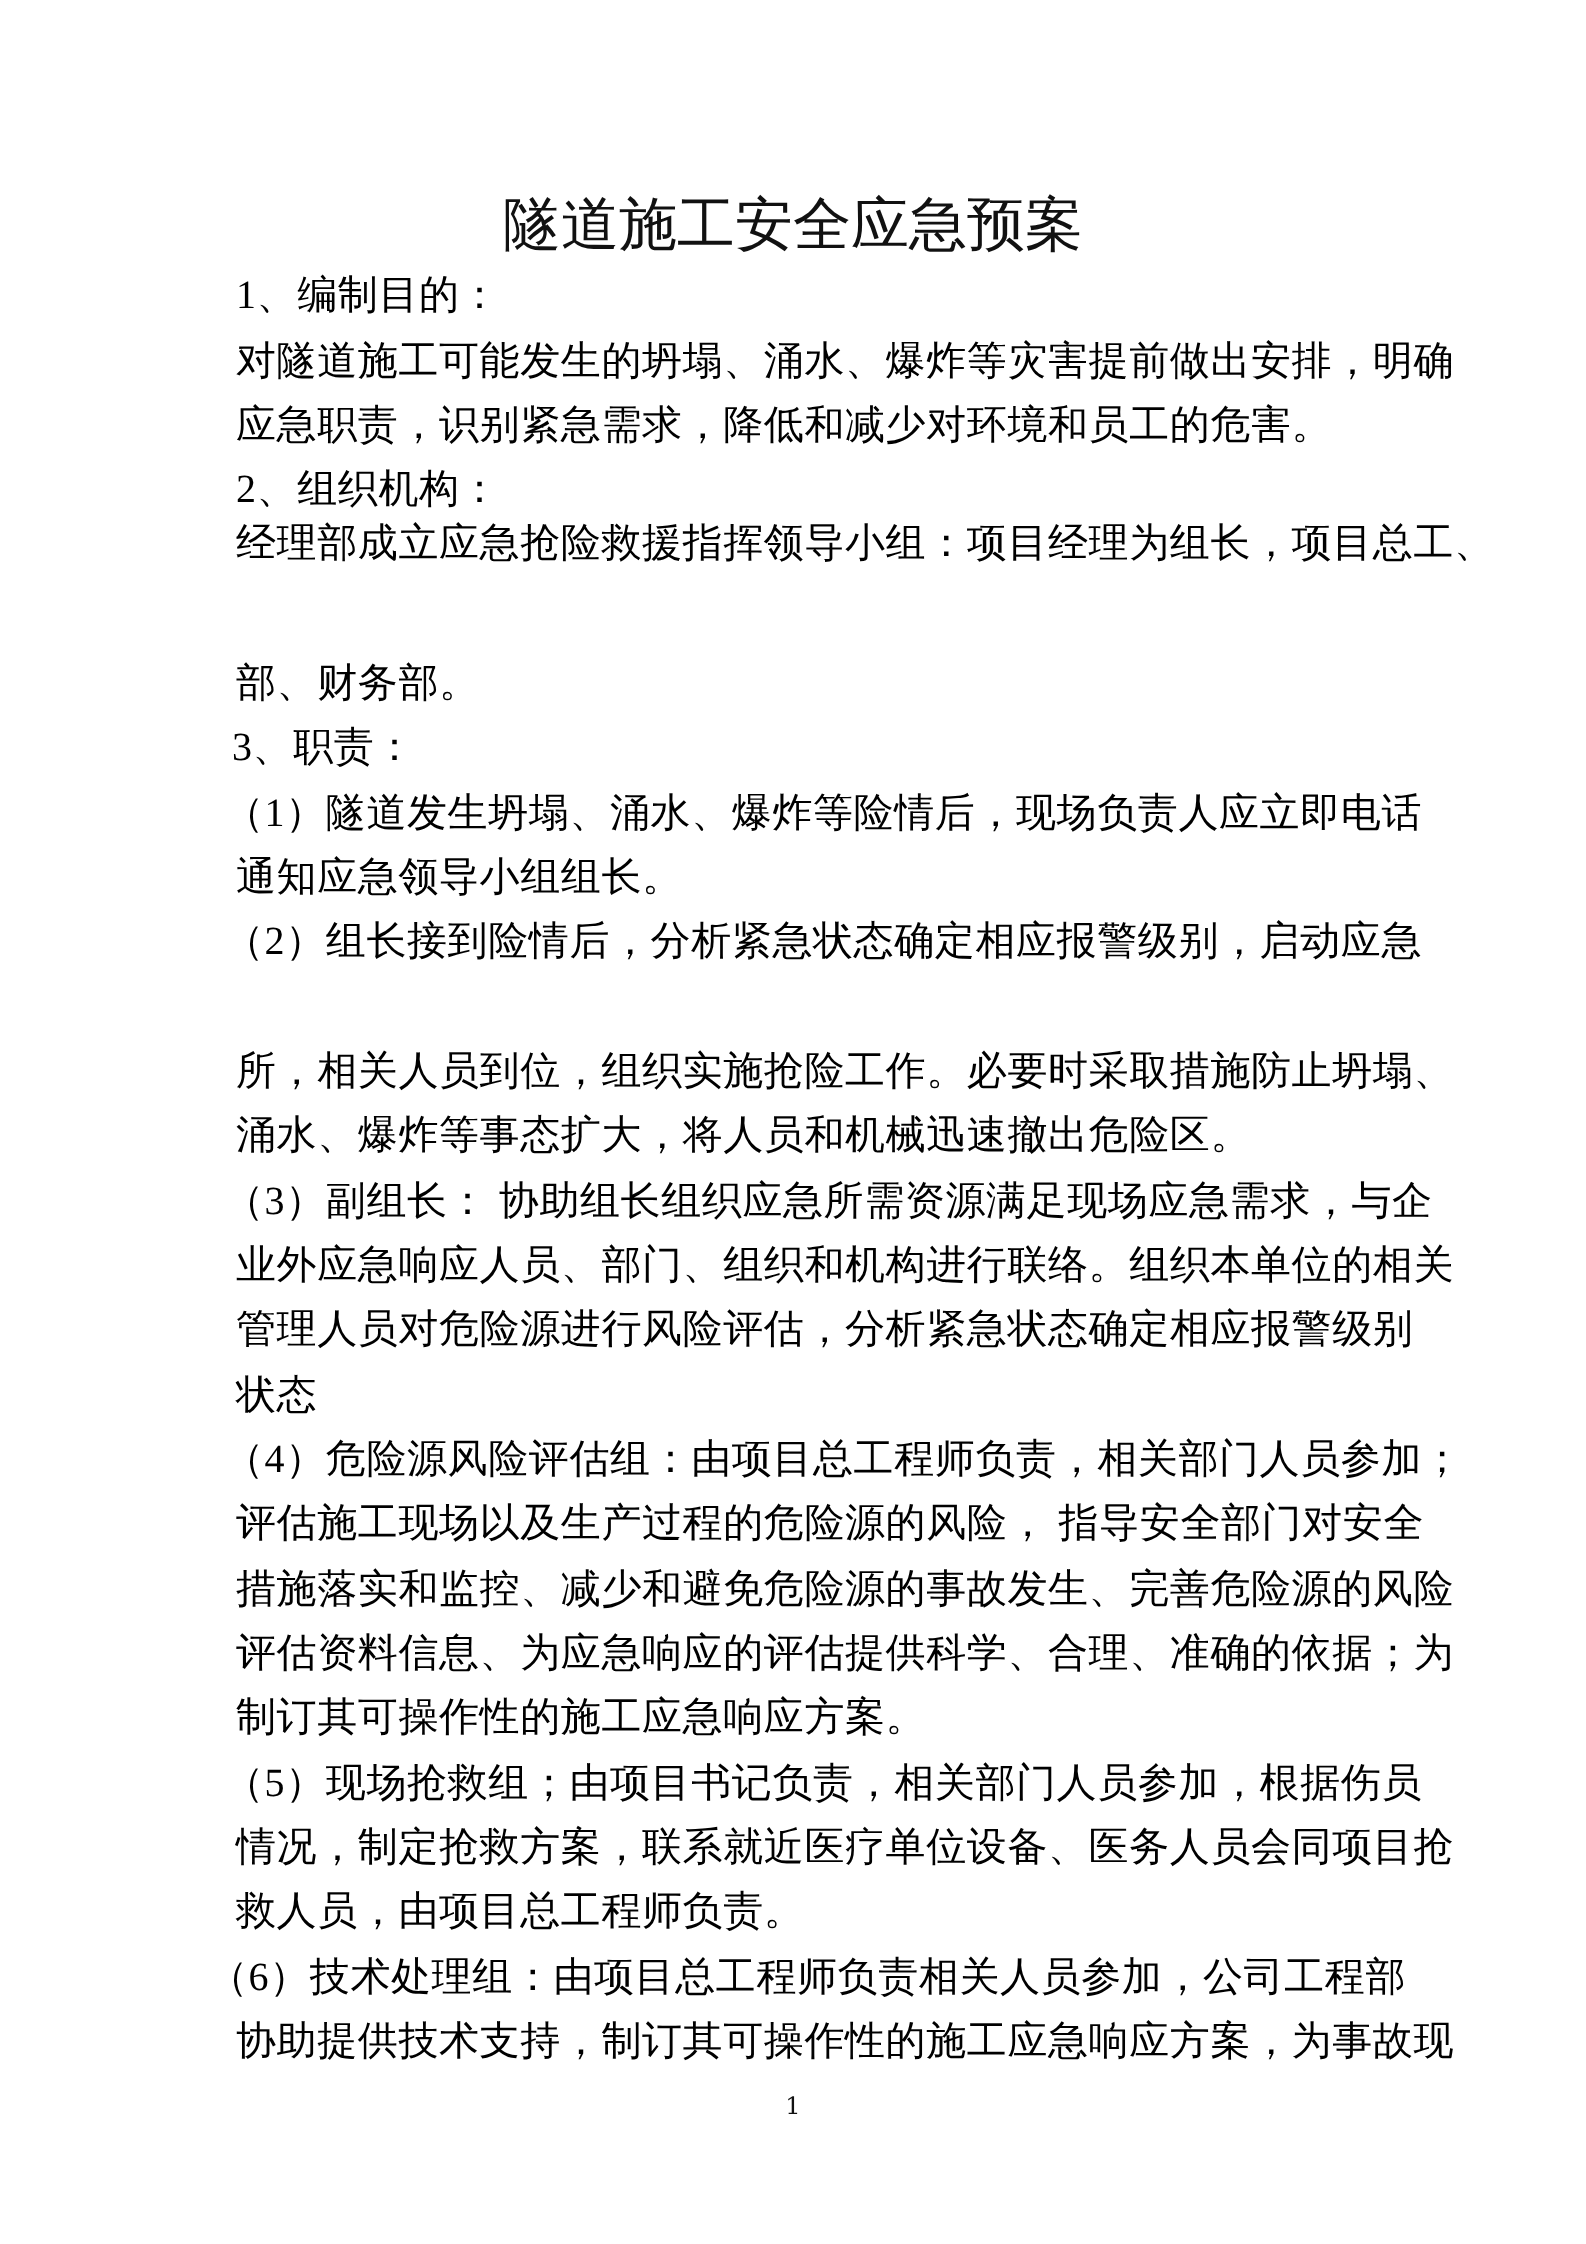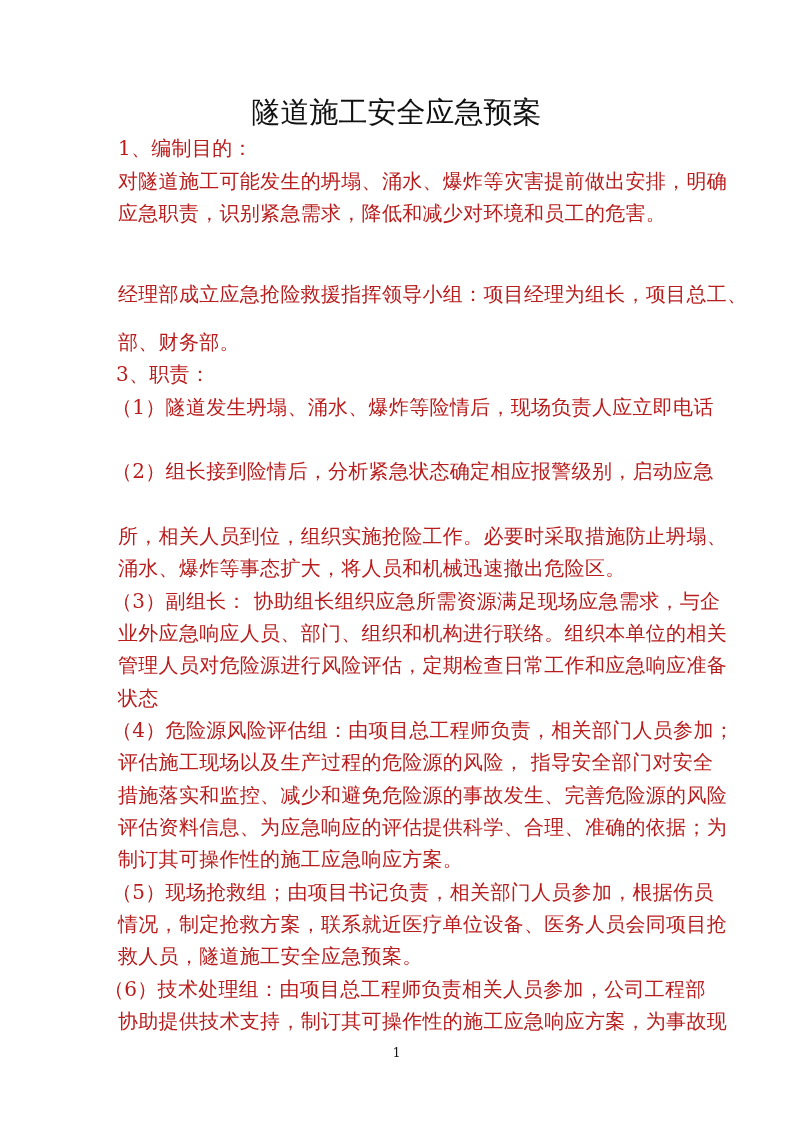--- a/index.html
+++ b/index.html
@@ -2,49 +2,51 @@
 <html><head>
 <meta charset="utf-8">
 <style>
   html, body { margin: 0; padding: 0; background: #ffffff; }
   body { width: 793px; height: 1122px; position: relative; overflow: hidden;
          font-family: "DejaVu Serif", "Liberation Serif", serif; color: #111111; }
   .page { position: absolute; left: 0; top: 0; width: 793px; height: 1122px; background: #fff; }
   .title { position: absolute; left: 0; width: 793px; top: 94px; text-align: center;
            font-size: 29px; line-height: 36px; letter-spacing: 0px; color: #111; }
   .line { position: absolute; left: 118px; width: 570px; font-size: 20px; line-height: 24px;
-          white-space: nowrap; color: #b91c1c; letter-spacing: 0.3px; }
+          white-space: nowrap; color: #000000; letter-spacing: 0.3px; font-family: Liberation Serif, serif; }
   .pageno { position: absolute; left: 0; width: 793px; top: 1046px; text-align: center;
             font-size: 12px; line-height: 14px; color: #111; }
 </style>
 </head>
 <body>
 
 <div class="page">
   <div class="title">隧道施工安全应急预案</div>
 
   <div class="line" style="top:136px">1、编制目的：</div>
   <div class="line" style="top:169px">对隧道施工可能发生的坍塌、涌水、爆炸等灾害提前做出安排，明确</div>
   <div class="line" style="top:201px">应急职责，识别紧急需求，降低和减少对环境和员工的危害。</div>
-  <div class="line" style="top:282px">经理部成立应急抢险救援指挥领导小组：项目经理为组长，项目总工、</div>
+  <div class="line" style="top:233px">2、组织机构：</div>
+  <div class="line" style="top:260px">经理部成立应急抢险救援指挥领导小组：项目经理为组长，项目总工、</div>
   <div class="line" style="top:330px">部、财务部。</div>
   <div class="line" style="top:362px; left:116px"> 3、职责：</div>
   <div class="line" style="top:395px; left:112px">（1）隧道发生坍塌、涌水、爆炸等险情后，现场负责人应立即电话</div>
+  <div class="line" style="top:427px">通知应急领导小组组长。</div>
   <div class="line" style="top:459px; left:112px">（2）组长接到险情后，分析紧急状态确定相应报警级别，启动应急</div>
   <div class="line" style="top:524px">所，相关人员到位，组织实施抢险工作。必要时采取措施防止坍塌、</div>
   <div class="line" style="top:556px">涌水、爆炸等事态扩大，将人员和机械迅速撤出危险区。</div>
   <div class="line" style="top:589px; left:112px">（3）副组长： 协助组长组织应急所需资源满足现场应急需求，与企</div>
   <div class="line" style="top:621px">业外应急响应人员、部门、组织和机构进行联络。组织本单位的相关</div>
-  <div class="line" style="top:653px">管理人员对危险源进行风险评估，定期检查日常工作和应急响应准备</div>
+  <div class="line" style="top:653px">管理人员对危险源进行风险评估，分析紧急状态确定相应报警级别</div>
   <div class="line" style="top:686px">状态</div>
   <div class="line" style="top:718px; left:112px">（4）危险源风险评估组：由项目总工程师负责，相关部门人员参加；</div>
   <div class="line" style="top:750px">评估施工现场以及生产过程的危险源的风险， 指导安全部门对安全</div>
   <div class="line" style="top:783px">措施落实和监控、减少和避免危险源的事故发生、完善危险源的风险</div>
   <div class="line" style="top:815px">评估资料信息、为应急响应的评估提供科学、合理、准确的依据；为</div>
   <div class="line" style="top:847px">制订其可操作性的施工应急响应方案。</div>
   <div class="line" style="top:880px; left:112px">（5）现场抢救组；由项目书记负责，相关部门人员参加，根据伤员</div>
   <div class="line" style="top:912px">情况，制定抢救方案，联系就近医疗单位设备、医务人员会同项目抢</div>
-  <div class="line" style="top:944px">救人员，隧道施工安全应急预案。</div>
+  <div class="line" style="top:944px">救人员，由项目总工程师负责。</div>
   <div class="line" style="top:977px; left:104px">（6）技术处理组：由项目总工程师负责相关人员参加，公司工程部</div>
   <div class="line" style="top:1009px">协助提供技术支持，制订其可操作性的施工应急响应方案，为事故现</div>
 
   <div class="pageno">1</div>
 </div>
 
 </body></html>

